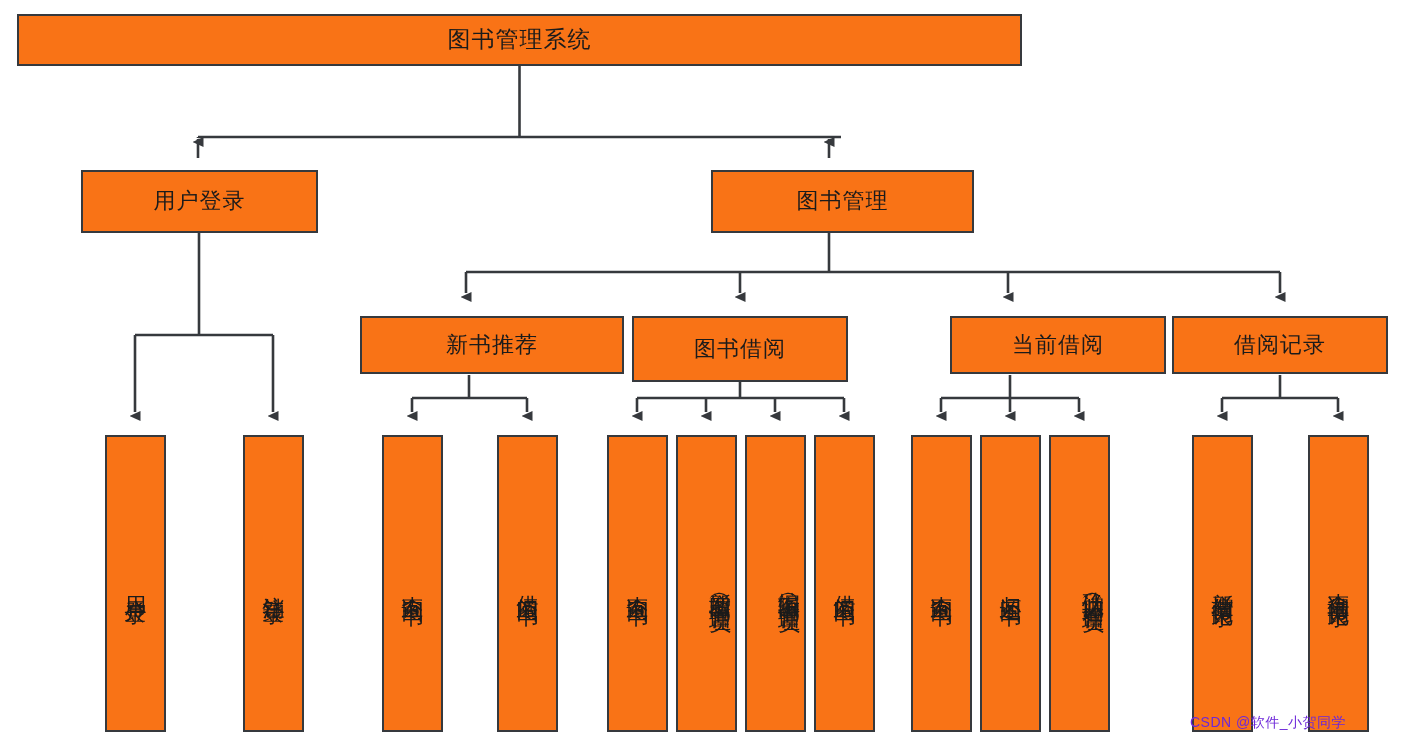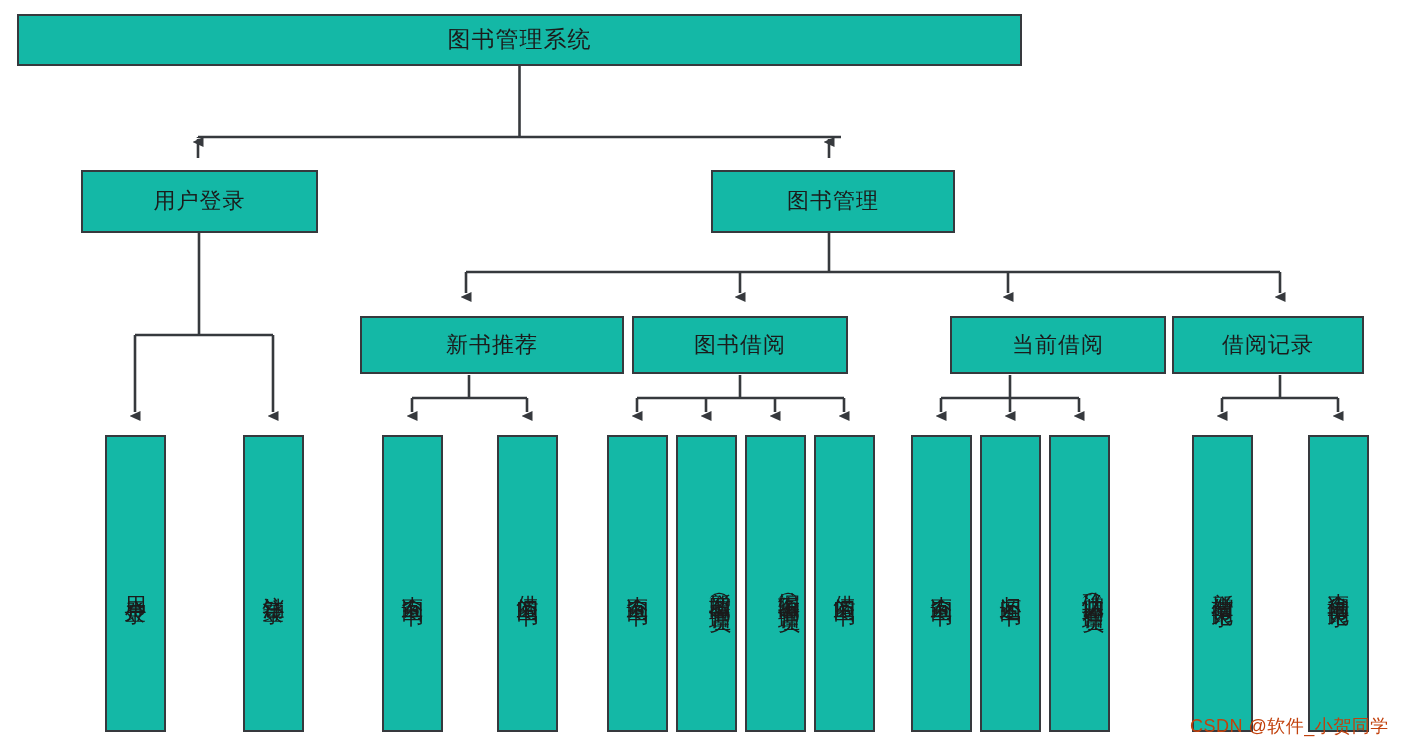--- a/index.html
+++ b/index.html
@@ -21,21 +21,21 @@
     position: absolute;
     left: 0;
     top: 0;
     width: 1405px;
     height: 747px;
     pointer-events: none;
   }
   .node {
     position: absolute;
     box-sizing: border-box;
-    background: #14b8a6;
+    background: #f97316;
     border: 2.5px solid #36393d;
     display: flex;
     align-items: center;
     justify-content: center;
     color: #1b1b1b;
   }
   .node.horiz {
     font-size: 22px;
     letter-spacing: 1px;
     line-height: 1.1;
@@ -51,22 +51,22 @@
   }
   .node.vert.mid {
     align-items: center;
     padding-top: 0;
   }
   .node.root {
     font-size: 23px;
   }
   .watermark {
     position: absolute;
-    font-size: 18px;
-    color: #c2410c;
+    font-size: 14px;
+    color: #6d28d9;
     white-space: nowrap;
     letter-spacing: 0.5px;
   }
 </style>
 </head>
 <body>
 
 <div id="canvas">
 
   <svg class="edges" viewBox="0 0 1405 747">
@@ -139,34 +139,34 @@
     </g>
   </svg>
 
   <div class="node horiz root" style="left:17px; top:14px; width:1005px; height:52px;">
     <span>图书管理系统</span>
   </div>
 
   <div class="node horiz" style="left:81px; top:170px; width:237px; height:63px;">
     <span>用户登录</span>
   </div>
-  <div class="node horiz" style="left:711px; top:170px; width:244px; height:63px;">
+  <div class="node horiz" style="left:711px; top:170px; width:263px; height:63px;">
     <span>图书管理</span>
   </div>
 
   <div class="node horiz" style="left:360px; top:316px; width:264px; height:58px;">
     <span>新书推荐</span>
   </div>
-  <div class="node horiz" style="left:632px; top:316px; width:216px; height:58px;">
+  <div class="node horiz" style="left:632px; top:316px; width:216px; height:66px;">
     <span>图书借阅</span>
   </div>
   <div class="node horiz" style="left:902px; top:316px; width:216px; height:58px;margin-left:48px;">
     <span>当前借阅</span>
   </div>
-  <div class="node horiz" style="left:1172px; top:316px; width:192px; height:58px;justify-content:center;">
+  <div class="node horiz" style="left:1172px; top:316px; width:216px; height:58px;justify-content:center;">
     <span>借阅记录</span>
   </div>
 
   <div class="node vert mid" style="left:105px; top:435px; width:61px; height:297px;">
     <span>用户登录</span>
   </div>
   <div class="node vert mid" style="left:243px; top:435px; width:61px; height:297px;">
     <span>注销登录</span>
   </div>
 

